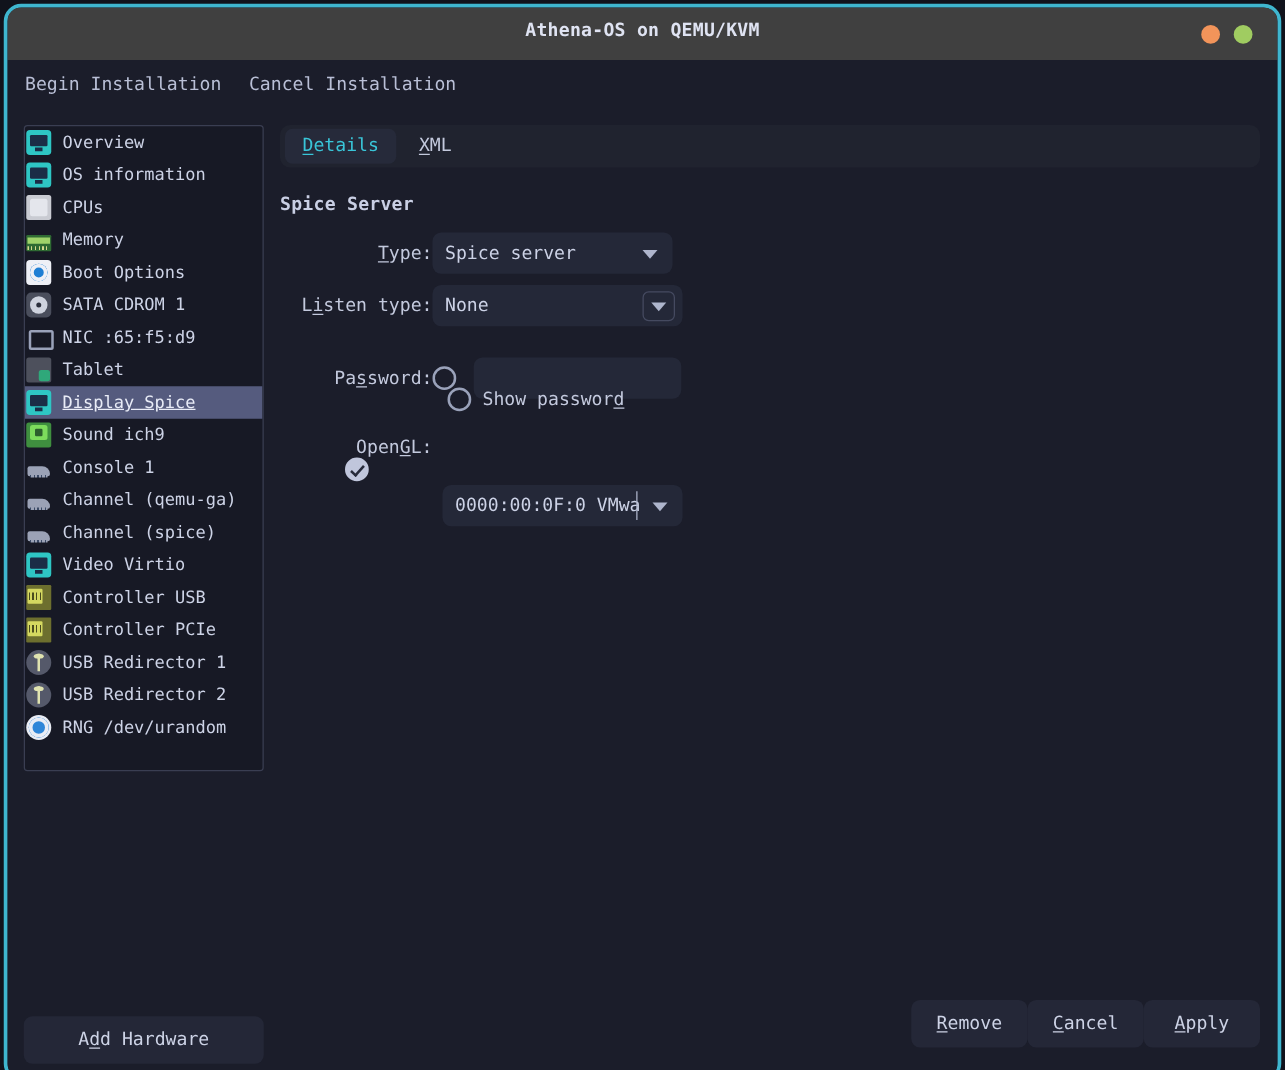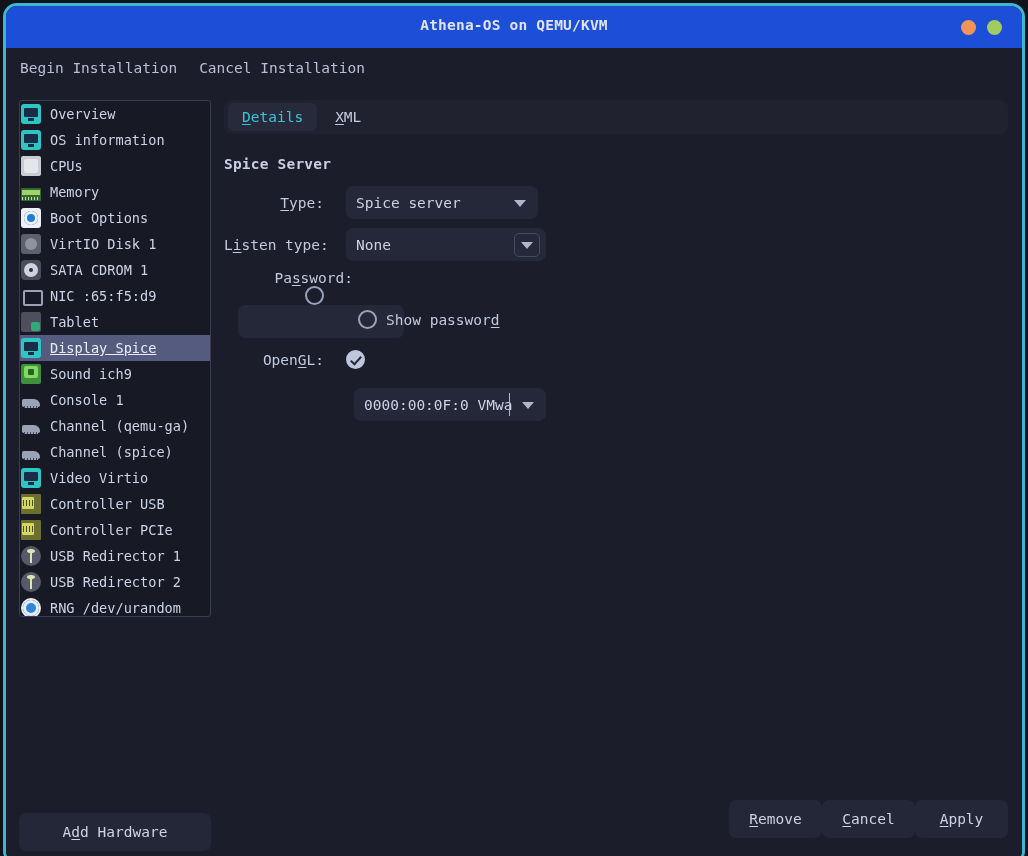--- a/index.html
+++ b/index.html
@@ -22,21 +22,21 @@
     background: #1b1d2a;
     border: 3px solid #3fb6cf;
     border-radius: 14px;
     overflow: hidden;
   }
 
   
   #titlebar {
     position: relative;
     height: 42px;
-    background: #1d4ed8;
+    background: #404040;
   }
   #title-text {
     position: absolute;
     left: 0; right: 0; top: 11px;
     text-align: center;
     font-size: 14.5px;
     font-weight: bold;
     color: #dfe3f2;
     letter-spacing: .2px;
   }
@@ -287,21 +287,21 @@
     display: flex;
     align-items: center;
     left: 0;
   }
   .flabel {
     width: 122px;
     text-align: right;
     font-size: 14.5px;
     color: #c3c9dd;
     white-space: nowrap;
-    padding-right: 22px;
+    padding-right: 0;
   }
 
   .combo {
     position: relative;
     height: 33px;
     background: #242838;
     border-radius: 7px;
     display: flex;
     align-items: center;
     padding: 0 10px;
@@ -446,24 +446,20 @@
         </div>
         <div class="dev-row">
           <span class="ico ico-mem"></span>
           <span class="dev-label">Memory</span>
         </div>
         <div class="dev-row">
           <span class="ico ico-gear"></span>
           <span class="dev-label">Boot Options</span>
         </div>
         <div class="dev-row">
-          <span class="ico ico-disk"></span>
-          <span class="dev-label">VirtIO Disk 1</span>
-        </div>
-        <div class="dev-row">
           <span class="ico ico-cd"></span>
           <span class="dev-label">SATA CDROM 1</span>
         </div>
         <div class="dev-row">
           <span class="ico ico-nic"></span>
           <span class="dev-label">NIC :65:f5:d9</span>
         </div>
         <div class="dev-row">
           <span class="ico ico-tablet"></span>
           <span class="dev-label">Tablet</span>
@@ -538,32 +534,32 @@
         </div>
 
         <div class="frow" style="top:42px;">
           <div class="flabel">L<u>i</u>sten type:</div>
           <div class="combo" style="width:200px;">
             <span class="combo-text">None</span>
             <span class="caret-boxed"></span>
           </div>
         </div>
 
-        <div class="frow" style="top:84px;flex-direction:column;">
+        <div class="frow" style="top:100px;">
           <div class="flabel">Pa<u>s</u>sword:</div>
           <div class="cbox"></div>
           <input class="textbox" style="width: 166px; margin-left: 14px;" value="">
         </div>
 
         <div class="frow" style="top:124px;left:134px;">
           <div class="cbox"></div>
           <span class="inline-label">Show passwor<u>d</u></span>
         </div>
 
-        <div class="frow" style="top:164px;">
+        <div class="frow" style="top:164px;flex-direction:column;">
           <div class="flabel">Open<u>G</u>L:</div>
           <div class="cbox checked"></div>
         </div>
 
         <div class="frow" style="top:202px;left:130px;">
           <div class="combo" style="width:192px;">
             <span class="combo-text" style="max-width:148px;">0000:00:0F:0 VMwa</span>
             <span class="textcaret" style="right:36px;"></span>
             <span class="caret"></span>
           </div>

